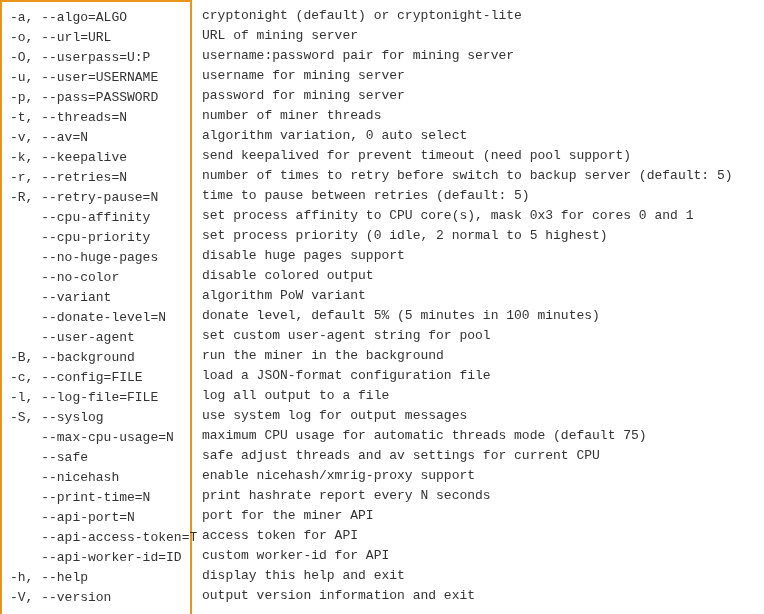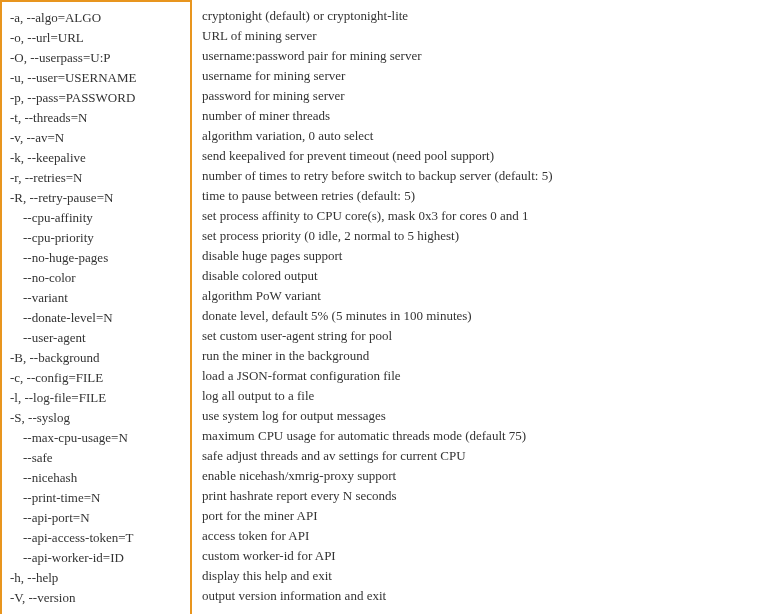--- a/index.html
+++ b/index.html
@@ -29,21 +29,20 @@
     }
     .desc-column {
       padding: 6px 0 6px 10px;
       white-space: pre;
       flex-shrink: 0;
     }
     .row {
       display: block;
       height: 20px;
       line-height: 20px;
-      font-family: Liberation Serif, serif;
     }
   </style>
 </head>
 <body>
 
 <div class="container">
   <div class="flags-column"><span class="row">-a, --algo=ALGO</span><span class="row">-o, --url=URL</span><span class="row">-O, --userpass=U:P</span><span class="row">-u, --user=USERNAME</span><span class="row">-p, --pass=PASSWORD</span><span class="row">-t, --threads=N</span><span class="row">-v, --av=N</span><span class="row">-k, --keepalive</span><span class="row">-r, --retries=N</span><span class="row">-R, --retry-pause=N</span><span class="row">    --cpu-affinity</span><span class="row">    --cpu-priority</span><span class="row">    --no-huge-pages</span><span class="row">    --no-color</span><span class="row">    --variant</span><span class="row">    --donate-level=N</span><span class="row">    --user-agent</span><span class="row">-B, --background</span><span class="row">-c, --config=FILE</span><span class="row">-l, --log-file=FILE</span><span class="row">-S, --syslog</span><span class="row">    --max-cpu-usage=N</span><span class="row">    --safe</span><span class="row">    --nicehash</span><span class="row">    --print-time=N</span><span class="row">    --api-port=N</span><span class="row">    --api-access-token=T</span><span class="row">    --api-worker-id=ID</span><span class="row">-h, --help</span><span class="row">-V, --version</span></div>
   <div class="desc-column"><span class="row">cryptonight (default) or cryptonight-lite</span><span class="row">URL of mining server</span><span class="row">username:password pair for mining server</span><span class="row">username for mining server</span><span class="row">password for mining server</span><span class="row">number of miner threads</span><span class="row">algorithm variation, 0 auto select</span><span class="row">send keepalived for prevent timeout (need pool support)</span><span class="row">number of times to retry before switch to backup server (default: 5)</span><span class="row">time to pause between retries (default: 5)</span><span class="row">set process affinity to CPU core(s), mask 0x3 for cores 0 and 1</span><span class="row">set process priority (0 idle, 2 normal to 5 highest)</span><span class="row">disable huge pages support</span><span class="row">disable colored output</span><span class="row">algorithm PoW variant</span><span class="row">donate level, default 5% (5 minutes in 100 minutes)</span><span class="row">set custom user-agent string for pool</span><span class="row">run the miner in the background</span><span class="row">load a JSON-format configuration file</span><span class="row">log all output to a file</span><span class="row">use system log for output messages</span><span class="row">maximum CPU usage for automatic threads mode (default 75)</span><span class="row">safe adjust threads and av settings for current CPU</span><span class="row">enable nicehash/xmrig-proxy support</span><span class="row">print hashrate report every N seconds</span><span class="row">port for the miner API</span><span class="row">access token for API</span><span class="row">custom worker-id for API</span><span class="row">display this help and exit</span><span class="row">output version information and exit</span></div>
 </div>
 

